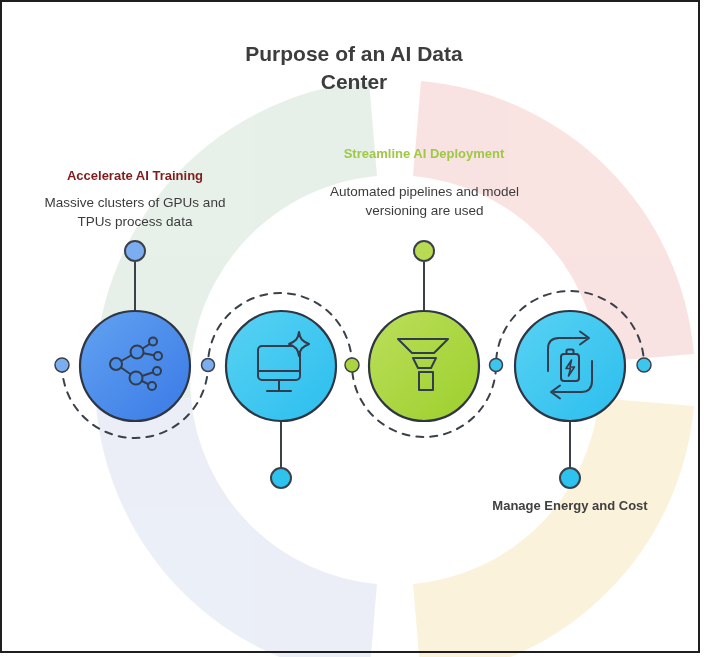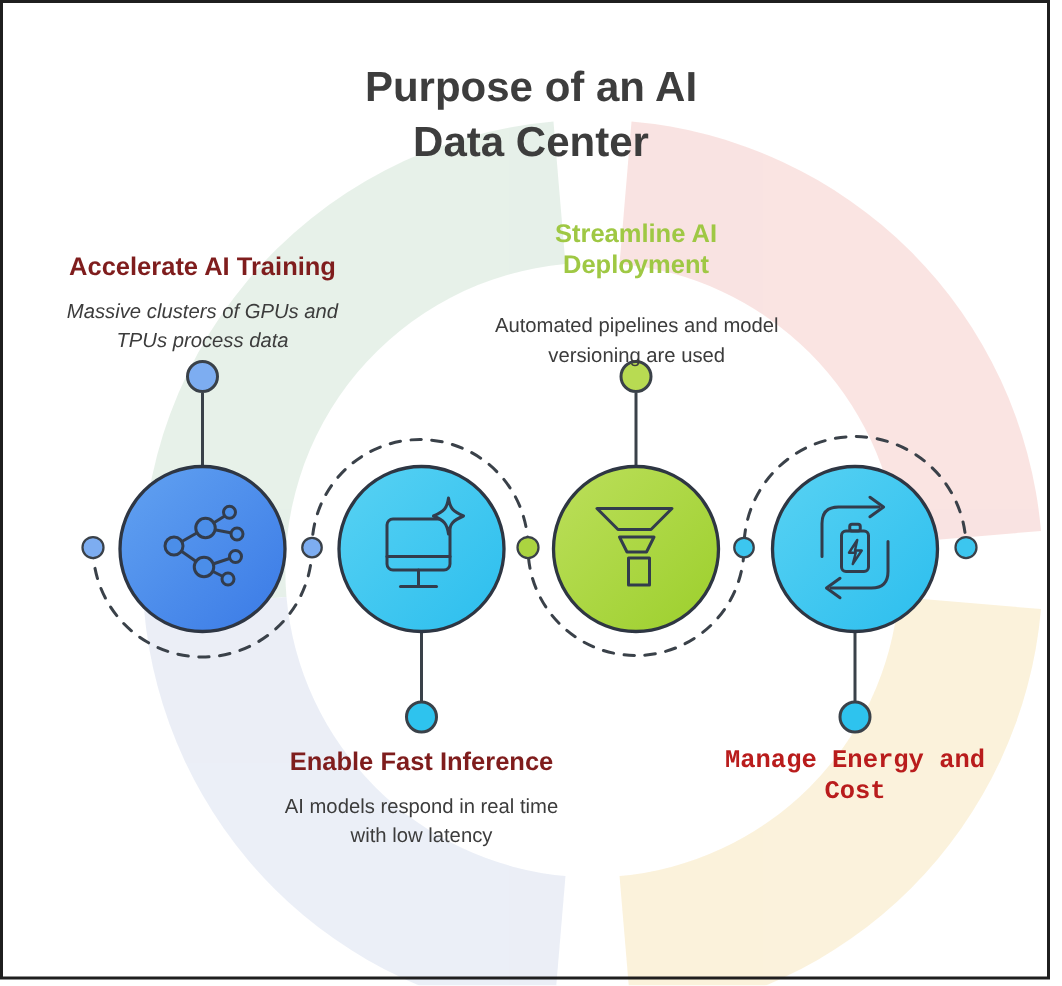--- a/index.html
+++ b/index.html
@@ -7,32 +7,32 @@
     position:relative;width:708px;height:657px;background:#ffffff;overflow:hidden;
     font-family:"Liberation Sans", sans-serif;
   }
   .frame{
     position:absolute;left:0;top:0;width:696px;height:649px;
     border:2px solid #1f1f1f;pointer-events:none;z-index:10;
   }
   svg.layer{position:absolute;left:0;top:0;}
   .page-title{
     position:absolute;left:214px;top:40px;width:280px;
-    text-align:center;font-size:28px;font-weight:700;color:#3d3d3d;line-height:1.32;
+    text-align:center;font-size:21px;font-weight:700;color:#3d3d3d;line-height:1.32;
     z-index:5;
   }
   .node-label{position:absolute;text-align:center;z-index:5;}
-  .node-heading{font-size:17px;font-weight:700;line-height:1.22;margin:0 auto 9px auto;}
+  .node-heading{font-size:13px;font-weight:700;line-height:1.22;margin:0 auto 9px auto;}
   .heading--muted{color:#7f1d1d;}
   .heading--green{color:#9fc844;}
-  .heading--cyan{color:#b91c1c;font-family:Liberation Mono, monospace;}
+  .heading--cyan{color:#404040;}
   .node-desc{font-size:13.5px;color:#3c3c3c;line-height:1.42;margin:0 auto;}
   
   .label-n1{left:20px;top:168px;width:230px;}
-  .label-n1 .node-desc{max-width:200px;font-style:italic;}
+  .label-n1 .node-desc{max-width:200px;}
   .label-n2{left:168px;top:498px;width:226px;}
   .label-n2 .node-desc{max-width:205px;}
   .label-n3{left:334px;top:146px;width:180px;}
   .label-n3 .node-desc{max-width:205px;width:205px;margin-left:-12px;margin-top:20px;}
   .label-n4{left:477px;top:498px;width:186px;}
   .label-n4 .node-desc{max-width:190px;}
 </style>
 </head>
 <body>
 
@@ -131,23 +131,19 @@
   <div class="node-label label-n1">
     <div class="node-heading heading--muted">Accelerate AI Training</div>
     <div class="node-desc">Massive clusters of GPUs and TPUs process data</div>
   </div>
 
   <div class="node-label label-n3">
     <div class="node-heading heading--green">Streamline AI Deployment</div>
     <div class="node-desc">Automated pipelines and model versioning are used</div>
   </div>
 
-  <div class="node-label label-n2">
-    <div class="node-heading heading--muted">Enable Fast Inference</div>
-    <div class="node-desc">AI models respond in real time with low latency</div>
-  </div>
 
   <div class="node-label label-n4">
     <div class="node-heading heading--cyan">Manage Energy and Cost</div>
   </div>
 
   <div class="frame"></div>
 </div>
 
 </body></html>

